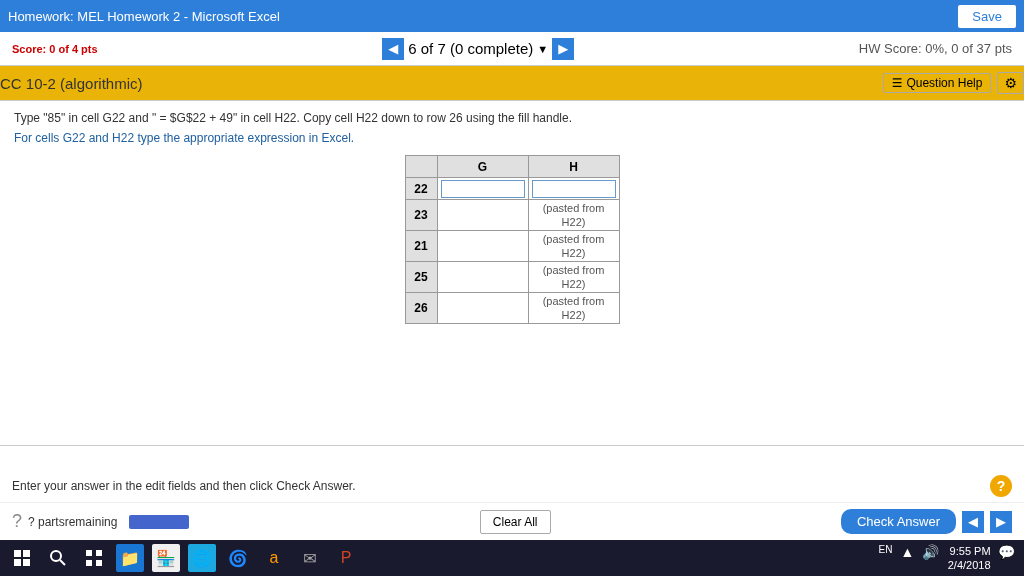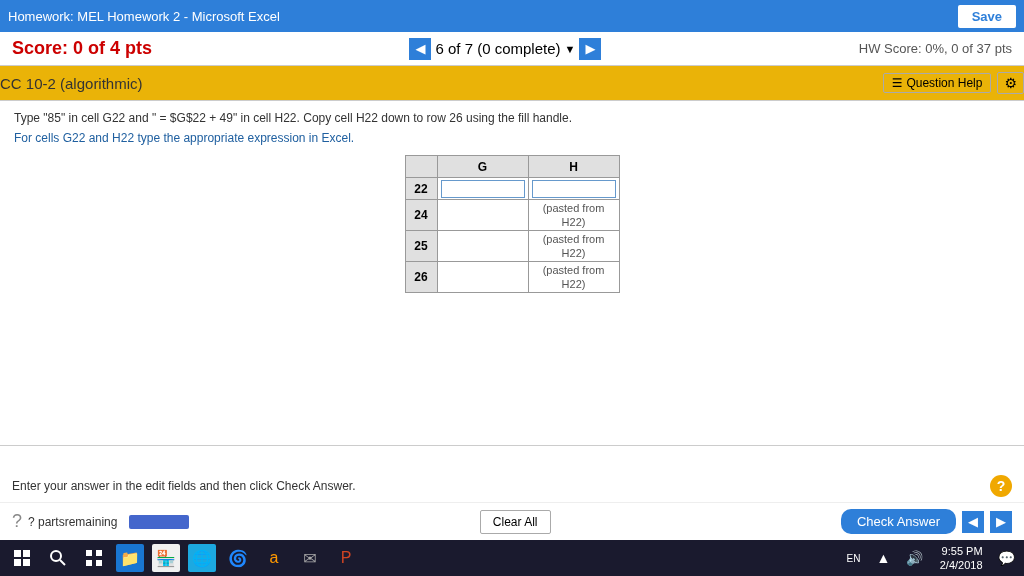--- a/index.html
+++ b/index.html
@@ -14,36 +14,36 @@
       justify-content: space-between;
       padding: 4px 8px;
       height: 32px;
     }
     #save-button {
       background: #fff;
       color: #2e7fd9;
       border: none;
       padding: 4px 14px;
       font-size: 13px;
-      font-weight: bold;
+      font-weight: normal;
       cursor: pointer;
       border-radius: 2px;
       margin-left: 40px;
     }
 
     
     #score-bar {
       display: flex;
       align-items: center;
       justify-content: space-between;
       padding: 5px 12px;
       border-bottom: 1px solid #ccc;
       height: 34px;
     }
-    #score-left { font-size: 18px; color: #c00; font-weight: bold; }
+    #score-left { font-size: 11px; color: #c00; font-weight: bold; }
     #nav-center { display: flex; align-items: center; gap: 4px; }
     .nav-btn {
       background: #2e7fd9;
       color: #fff;
       border: none;
       width: 22px;
       height: 22px;
       cursor: pointer;
       font-size: 13px;
       display: flex; align-items: center; justify-content: center;
@@ -190,21 +190,21 @@
       padding: 0 8px;
       color: #fff;
     }
     #taskbar-left { display: flex; align-items: center; gap: 8px; }
     .taskbar-icon {
       width: 28px; height: 28px;
       display: flex; align-items: center; justify-content: center;
       font-size: 16px;
       cursor: pointer;
     }
-    #taskbar-right { display: flex; align-items: center; gap: 16px; font-size: 11px; }
+    #taskbar-right { display: flex; align-items: flex-start; gap: 8px; font-size: 11px; }
     #clock { text-align: right; line-height: 1.3; }
     .taskbar-sys-icon { font-size: 14px; cursor: pointer; }
 
     #content-area {
       position: absolute;
       top: 32px;
       left: 0; right: 0;
       bottom: 36px;
     }
   </style>
@@ -258,23 +258,30 @@
           <tr>
             <th>22</th>
             <td>
               <input class="input-cell" type="text" value="" style="">
             </td>
             <td>
               <input class="input-cell" type="text" value="" style="">
             </td>
           </tr>
 
-
-          <tr>
-            <th>24</th>
+          <tr>
+            <th>23</th>
+            <td></td>
+            <td>
+              <span class="pasted-cell">(pasted from H22)</span>
+            </td>
+          </tr>
+
+          <tr>
+            <th>21</th>
             <td></td>
             <td>
               <span class="pasted-cell">(pasted from H22)</span>
             </td>
           </tr>
 
           <tr>
             <th>25</th>
             <td></td>
             <td>

